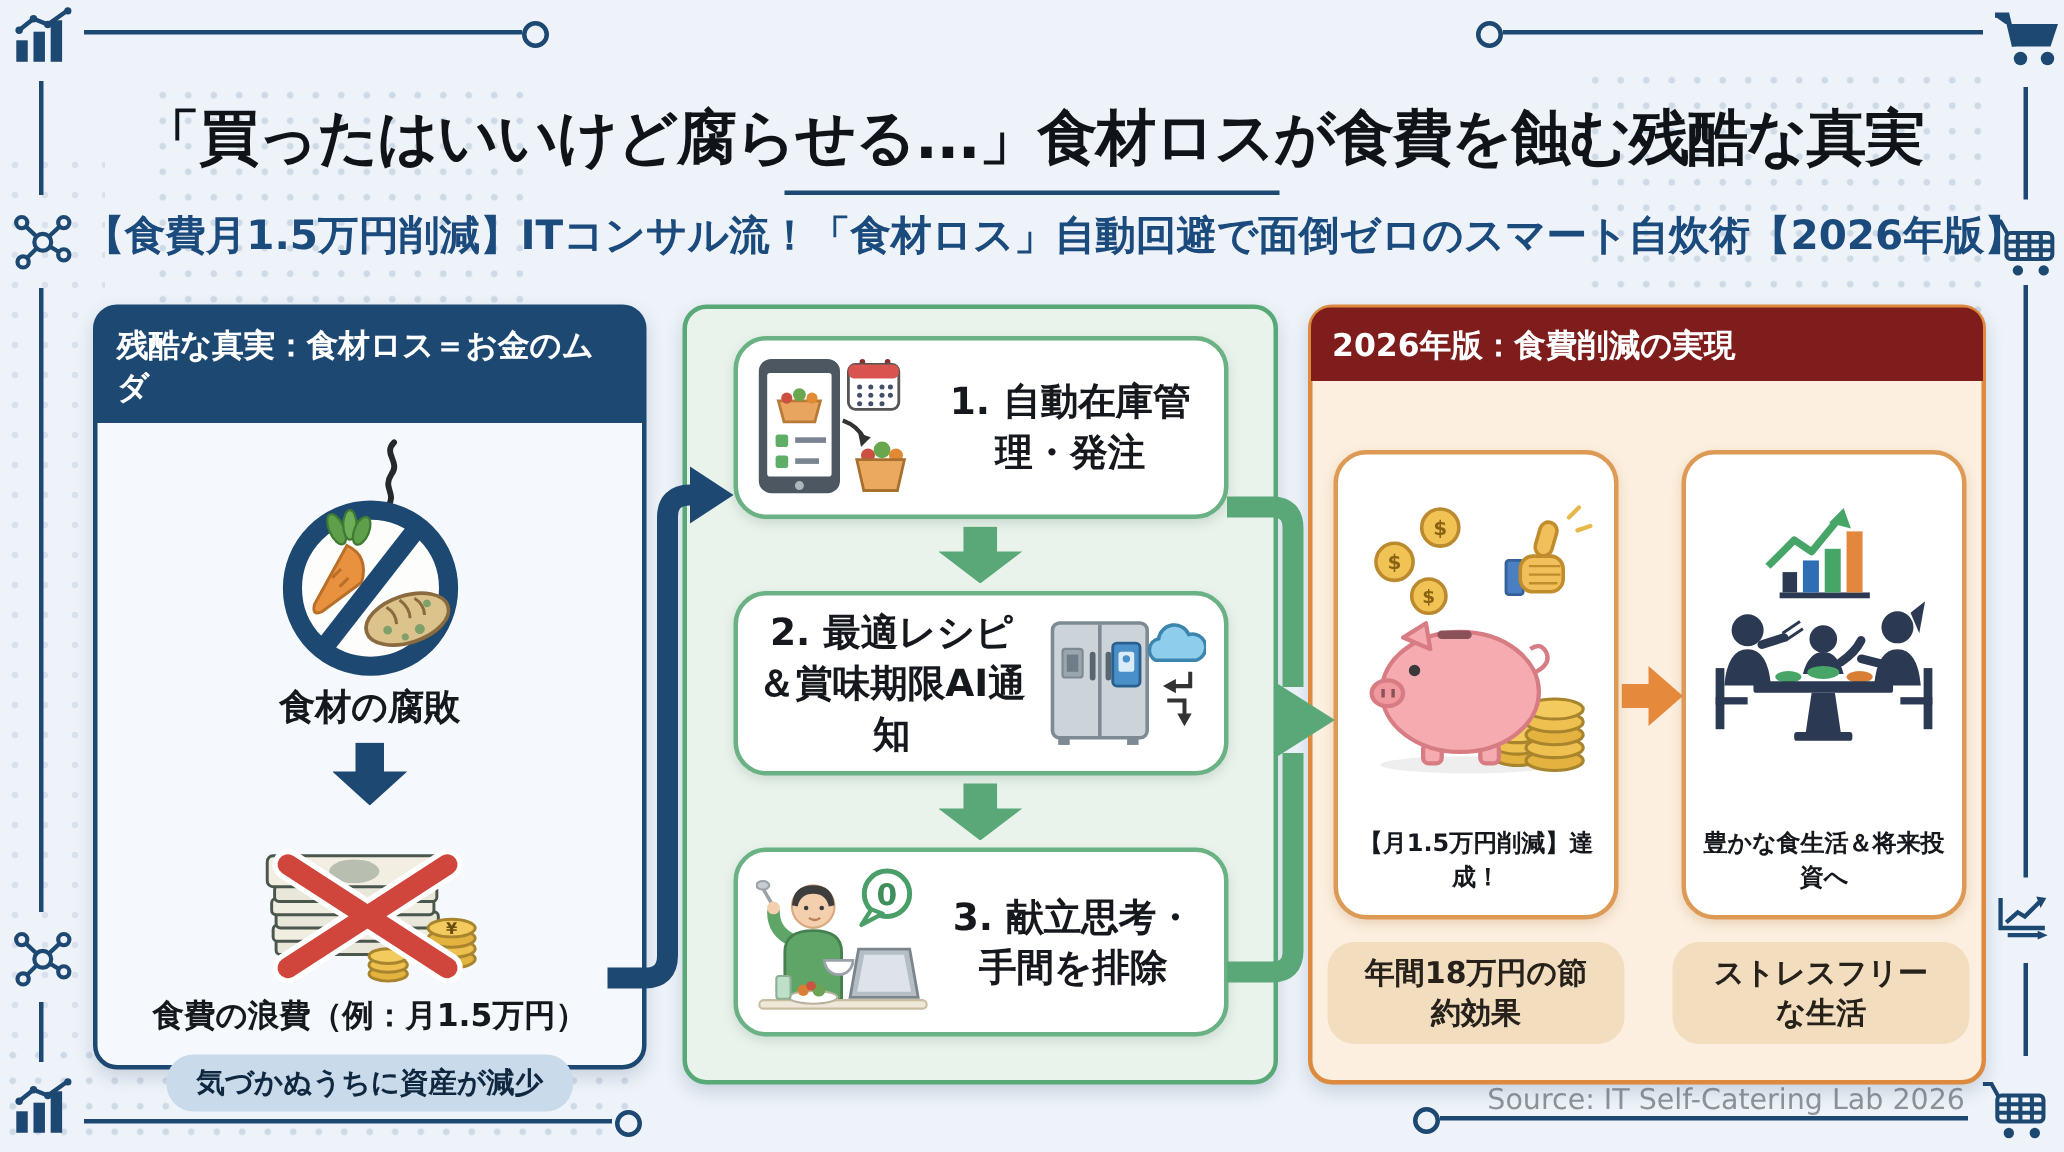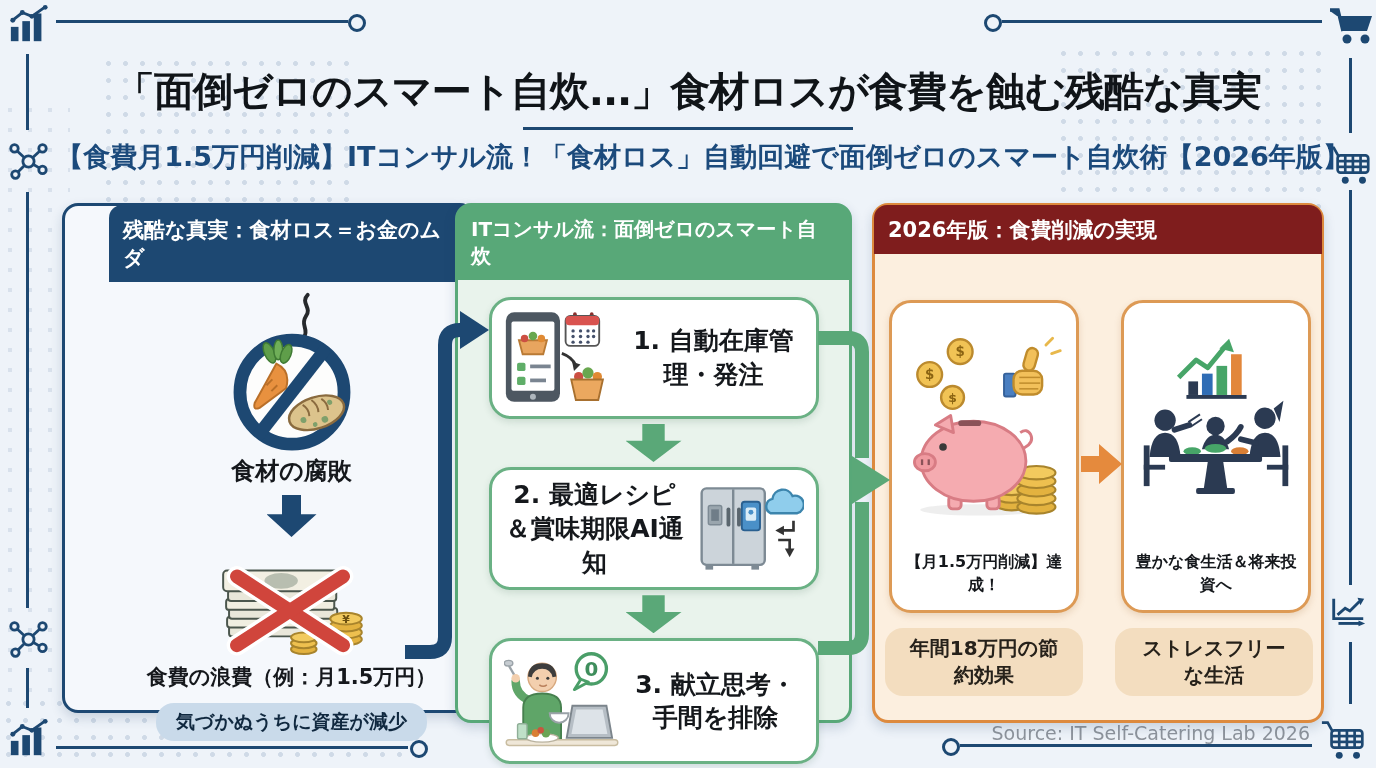--- a/index.html
+++ b/index.html
@@ -20,21 +20,21 @@
 
   
   .page-title{position:absolute;left:0;top:64px;width:100%;text-align:center;font-size:40px;font-weight:900;color:#101418;letter-spacing:-1px;z-index:2;}
   .title-divider{position:absolute;left:523px;top:127px;width:330px;height:3px;background:#1d4872;z-index:2;}
   .page-subtitle{position:absolute;left:15px;top:139px;width:100%;text-align:center;font-size:27px;font-weight:800;color:#1b4a7c;z-index:2;}
 
   
   .panel{position:absolute;border-radius:16px;box-shadow:0 5px 12px rgba(30,60,100,0.18);z-index:3;}
   .panel-header{border-radius:13px 13px 0 0;color:#ffffff;font-weight:800;font-size:21px;padding:11px 14px 10px 14px;}
 
-  .panel-problem{left:62px;top:203px;width:363px;height:504px;background:#f5f8fc;border:3px solid #1d4872;padding-left:45px;}
+  .panel-problem{left:62px;top:203px;width:363px;height:504px;background:#f5f8fc;border:3px solid #1d4872;}
   .panel-problem .panel-header{background:#1d4872;margin:-1px;}
   .problem-body{display:flex;flex-direction:column;align-items:center;}
   .spoilage-label{font-size:24px;font-weight:700;color:#15181c;margin-top:2px;}
   .down-arrow-navy{width:50px;height:42px;background:#1d4872;clip-path:polygon(31% 0,69% 0,69% 46%,100% 46%,50% 100%,0 46%,31% 46%);margin:8px 0 4px 0;}
   .waste-label{font-size:21px;font-weight:700;color:#15181c;white-space:nowrap;margin-top:4px;}
   .problem-badge{margin-top:12px;background:#c9daea;border-radius:18px;padding:6px 20px;font-size:19px;font-weight:800;color:#10283f;}
 
   .panel-solution{left:455px;top:203px;width:391px;height:514px;background:#e9f3ec;border:3px solid #58a878;}
   .panel-solution .panel-header{background:#58a878;margin:-1px;font-size:20px;}
   .steps{display:flex;flex-direction:column;align-items:center;}
@@ -168,21 +168,21 @@
       <line x1="20" y1="14" x2="20" y2="32"></line>
         <line x1="28" y1="14" x2="28" y2="32"></line>
         <line x1="36" y1="14" x2="36" y2="32"></line>
       <line x1="12" y1="20" x2="44" y2="20"></line>
         <line x1="12" y1="26" x2="44" y2="26"></line>
     </g>
     <circle cx="20" cy="40" r="3.6" fill="#1d4872"></circle>
       <circle cx="38" cy="40" r="3.6" fill="#1d4872"></circle>
   </svg>
 
-  <div class="page-title">「面倒ゼロのスマート自炊...」食材ロスが食費を蝕む残酷な真実</div>
+  <div class="page-title">「買ったはいいけど腐らせる...」食材ロスが食費を蝕む残酷な真実</div>
   <div class="title-divider"></div>
   <div class="page-subtitle">【食費月1.5万円削減】ITコンサル流！「食材ロス」自動回避で面倒ゼロのスマート自炊術【2026年版】</div>
 
   <div class="panel panel-problem">
     <div class="panel-header">残酷な真実：食材ロス＝お金のムダ</div>
     <div class="problem-body">
       <svg width="140" height="162" viewBox="0 0 140 165" style="margin-top:10px;">
         <path d="M86 4 c-8 8 5 13 -2 22 c-6 9 4 13 -2 21" stroke="#26292c" stroke-width="4" fill="none" stroke-linecap="round"></path>
         <circle cx="70" cy="103" r="53" fill="#fdfdfc" stroke="#1d4872" stroke-width="13"></circle>
         <path d="M54 74 Q69 81 64 99 L37 119 Q30 122 32 114 Z" fill="#e8913f" stroke="#b96f28" stroke-width="2"></path>
@@ -231,21 +231,20 @@
           <line x1="32" y1="36" x2="140" y2="106" stroke="#d0453c" stroke-width="14"></line>
           <line x1="140" y1="36" x2="32" y2="106" stroke="#d0453c" stroke-width="14"></line>
         </g>
       </svg>
       <div class="waste-label">食費の浪費（例：月1.5万円）</div>
       <div class="problem-badge">気づかぬうちに資産が減少</div>
     </div>
   </div>
 
   <div class="panel panel-solution">
-    <div class="panel-header">ITコンサル流：面倒ゼロのスマート自炊</div>
     <div class="steps">
       <div class="step-card step1">
         <svg width="112" height="100" viewBox="0 0 120 102">
           <rect x="2" y="2" width="58" height="96" rx="9" fill="#4d5761"></rect>
           <rect x="8" y="12" width="46" height="74" rx="2" fill="#ffffff"></rect>
           <circle cx="31" cy="92.5" r="3.2" fill="#aeb6bd"></circle>
           <path d="M16 32 h30 l-4 15 h-22 z" fill="#e8a55f" stroke="#b97a35" stroke-width="2"></path>
           <circle cx="22" cy="30" r="4" fill="#cc4f42"></circle>
             <circle cx="31" cy="27.5" r="4.6" fill="#69a74f"></circle>
             <circle cx="40" cy="30" r="4" fill="#e08a33"></circle>

